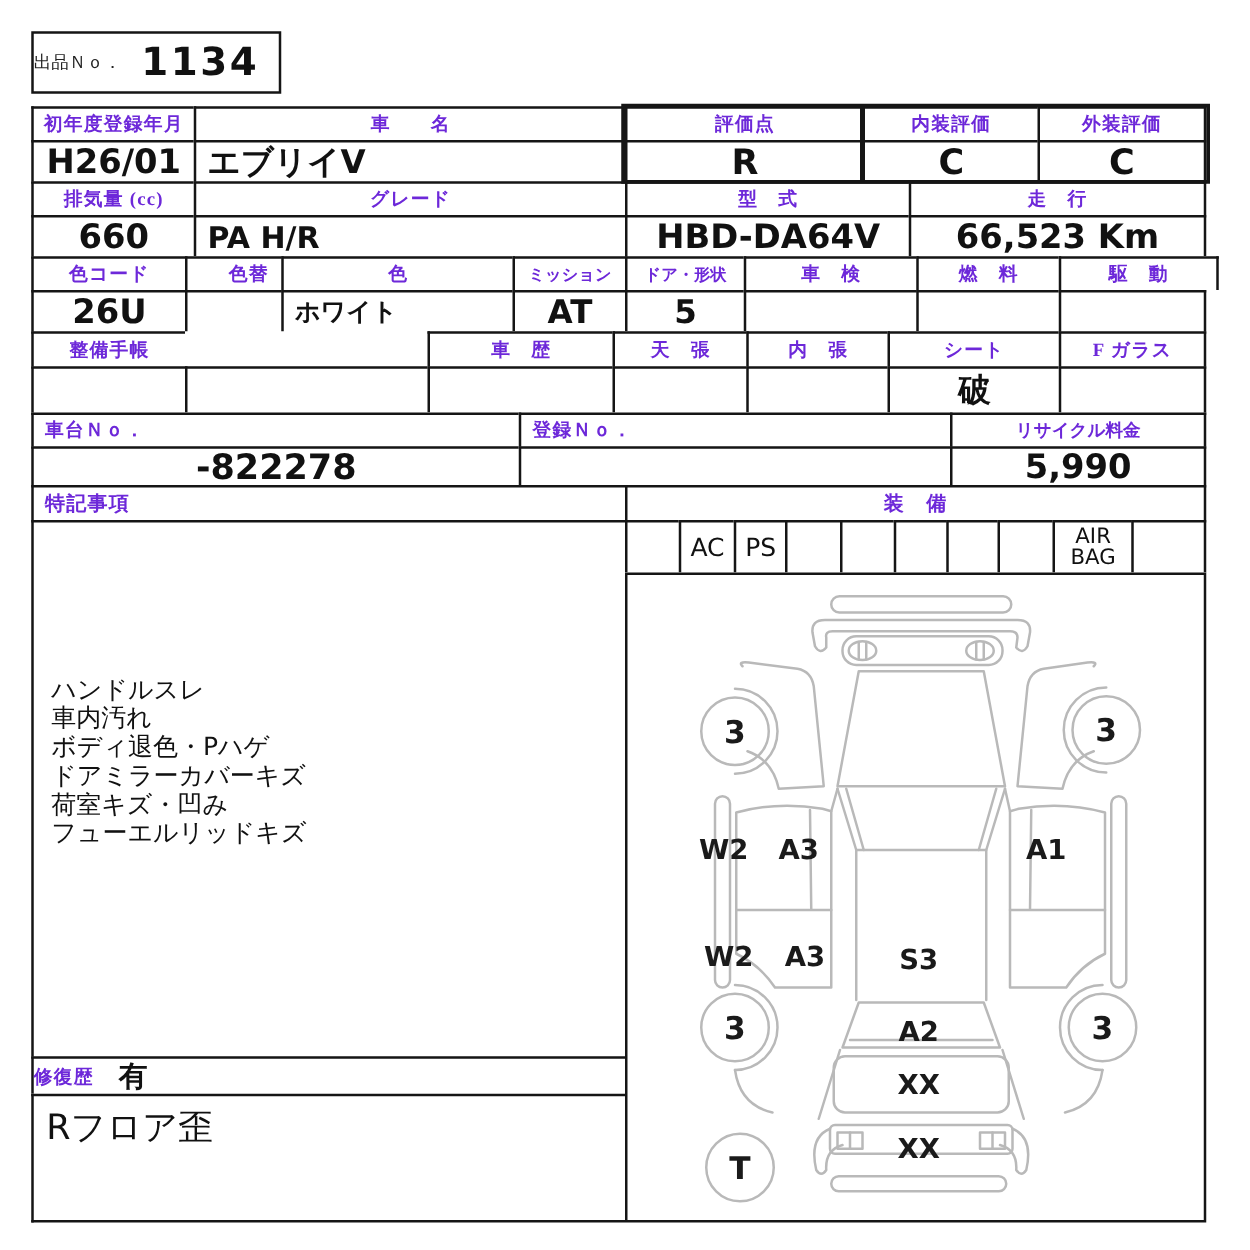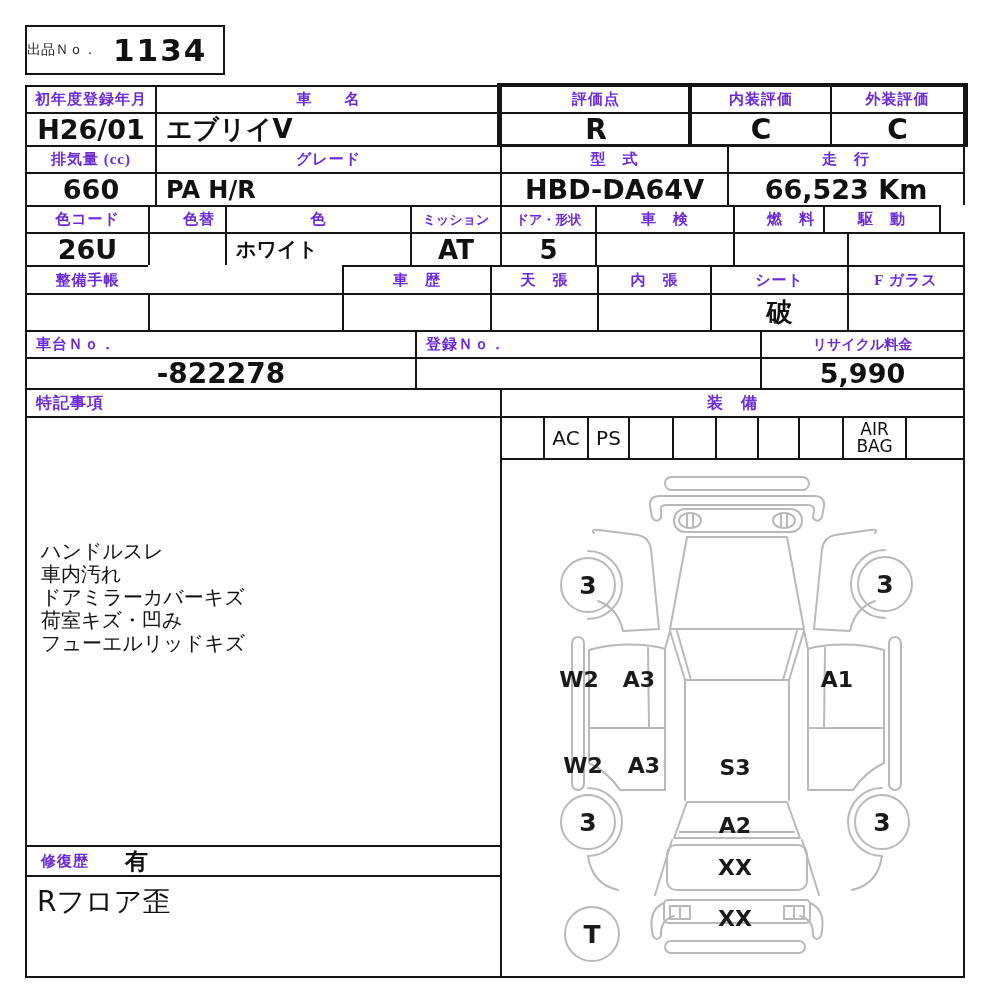--- a/index.html
+++ b/index.html
@@ -13,21 +13,21 @@
   .v{font-weight:bold;font-size:27px}
   .s20{font-size:20px}.s24{font-size:24px}.s26{font-size:26px}.s28{font-size:28px}
   .aL{justify-content:flex-start;padding-left:9px}
   #lotbox{position:absolute;left:25px;top:25px;width:200px;height:50px;border:2px solid #151515;box-sizing:border-box;display:flex;align-items:center;padding-left:0;gap:16px;background:#fff}
   #lotlabel{font-family:"Liberation Serif","DejaVu Serif",serif;font-size:14px;color:#222}
   #lotnum{font-size:31px;font-weight:bold;letter-spacing:2px}
   #evaloutline{position:absolute;left:497px;top:83px;width:471px;height:64px;border:3px solid #151515;box-sizing:border-box;z-index:4;pointer-events:none}
   #evaldivider{position:absolute;left:688px;top:85px;width:4px;height:60px;background:#151515;z-index:4}
   #notesbody{flex-direction:column;align-items:flex-start;justify-content:flex-start;padding:122px 0 0 14px}
   .note{font-size:20px;line-height:23px;white-space:nowrap}
-  #repairband{justify-content:flex-start;gap:36px;padding-left:14px}
+  #repairband{justify-content:flex-start;gap:20px;padding-left:0}
   #repairval{font-weight:bold;font-size:23px}
   #repairbody{align-items:flex-start;justify-content:flex-start;padding:6px 10px;font-size:28px}
   #notesband,#equipband{}
   .ec{font-size:20px;text-align:center}
   .ecsmall{font-size:17px;line-height:17px;white-space:normal;word-break:break-word}
   .dl{font-family:"DejaVu Sans","Liberation Sans",sans-serif;font-weight:bold;font-size:22px;fill:#1a1a1a;text-anchor:middle}
   .dn{font-size:25px}
 </style>
 </head>
 <body>
@@ -63,21 +63,21 @@
   <div class="c v" style="left:500px;top:172px;width:227px;height:33px">HBD-DA64V</div>
   <div class="c v bR" style="left:727px;top:172px;width:238px;height:33px">66,523 Km</div>
 
   <div class="c l" style="left:25px;top:205px;width:123px;height:27px">色コード</div>
   <div class="c l" style="left:148px;top:205px;width:100px;height:27px">色替</div>
   <div class="c l" style="left:225px;top:205px;width:185px;height:27px">色</div>
   <div class="c l l13" style="left:410px;top:205px;width:90px;height:27px">ミッション</div>
   <div class="c l l13" style="left:500px;top:205px;width:95px;height:27px">ドア・形状</div>
   <div class="c l" style="left:595px;top:205px;width:138px;height:27px">車　検</div>
   <div class="c l" style="left:733px;top:205px;width:114px;height:27px">燃　料</div>
-  <div class="c l bR" style="left:823px;top:205px;width:118px;height:27px">駆　動</div>
+  <div class="c l bR" style="left:847px;top:205px;width:128px;height:27px">駆　動</div>
 
   <div class="c v" style="left:25px;top:232px;width:123px;height:33px">26U</div>
   <div class="c v" style="left:148px;top:232px;width:77px;height:33px"></div>
   <div class="c v s20 aL" style="left:225px;top:232px;width:185px;height:33px">ホワイト</div>
   <div class="c v s26" style="left:410px;top:232px;width:90px;height:33px">AT</div>
   <div class="c v s26" style="left:500px;top:232px;width:95px;height:33px">5</div>
   <div class="c v" style="left:595px;top:232px;width:138px;height:33px"></div>
   <div class="c v" style="left:733px;top:232px;width:114px;height:33px"></div>
   <div class="c v bR" style="left:847px;top:232px;width:118px;height:33px"></div>
 
@@ -101,20 +101,21 @@
   <div class="c l l14 bR" style="left:760px;top:330px;width:205px;height:27px">リサイクル料金</div>
 
   <div class="c v s28" style="left:25px;top:357px;width:390px;height:31px">-822278</div>
   <div class="c v" style="left:415px;top:357px;width:345px;height:31px"></div>
   <div class="c v bR" style="left:760px;top:357px;width:205px;height:31px">5,990</div>
 
   <div class="c l aL" id="notesband" style="left:25px;top:388px;width:475px;height:28px;font-size:16px">特記事項</div>
   <div class="c" id="notesbody" style="left:25px;top:416px;width:475px;height:429px">
     <div class="note">ハンドルスレ</div>
     <div class="note">車内汚れ</div>
+    <div class="note">ボディ退色・Pハゲ</div>
     <div class="note">ドアミラーカバーキズ</div>
     <div class="note">荷室キズ・凹み</div>
     <div class="note">フューエルリッドキズ</div>
   </div>
   <div class="c" id="repairband" style="left:25px;top:845px;width:475px;height:30px">
     <span class="l">修復歴</span>
     <span id="repairval">有</span>
   </div>
   <div class="c bB" id="repairbody" style="left:25px;top:875px;width:475px;height:103px">Rフロア歪</div>
 

